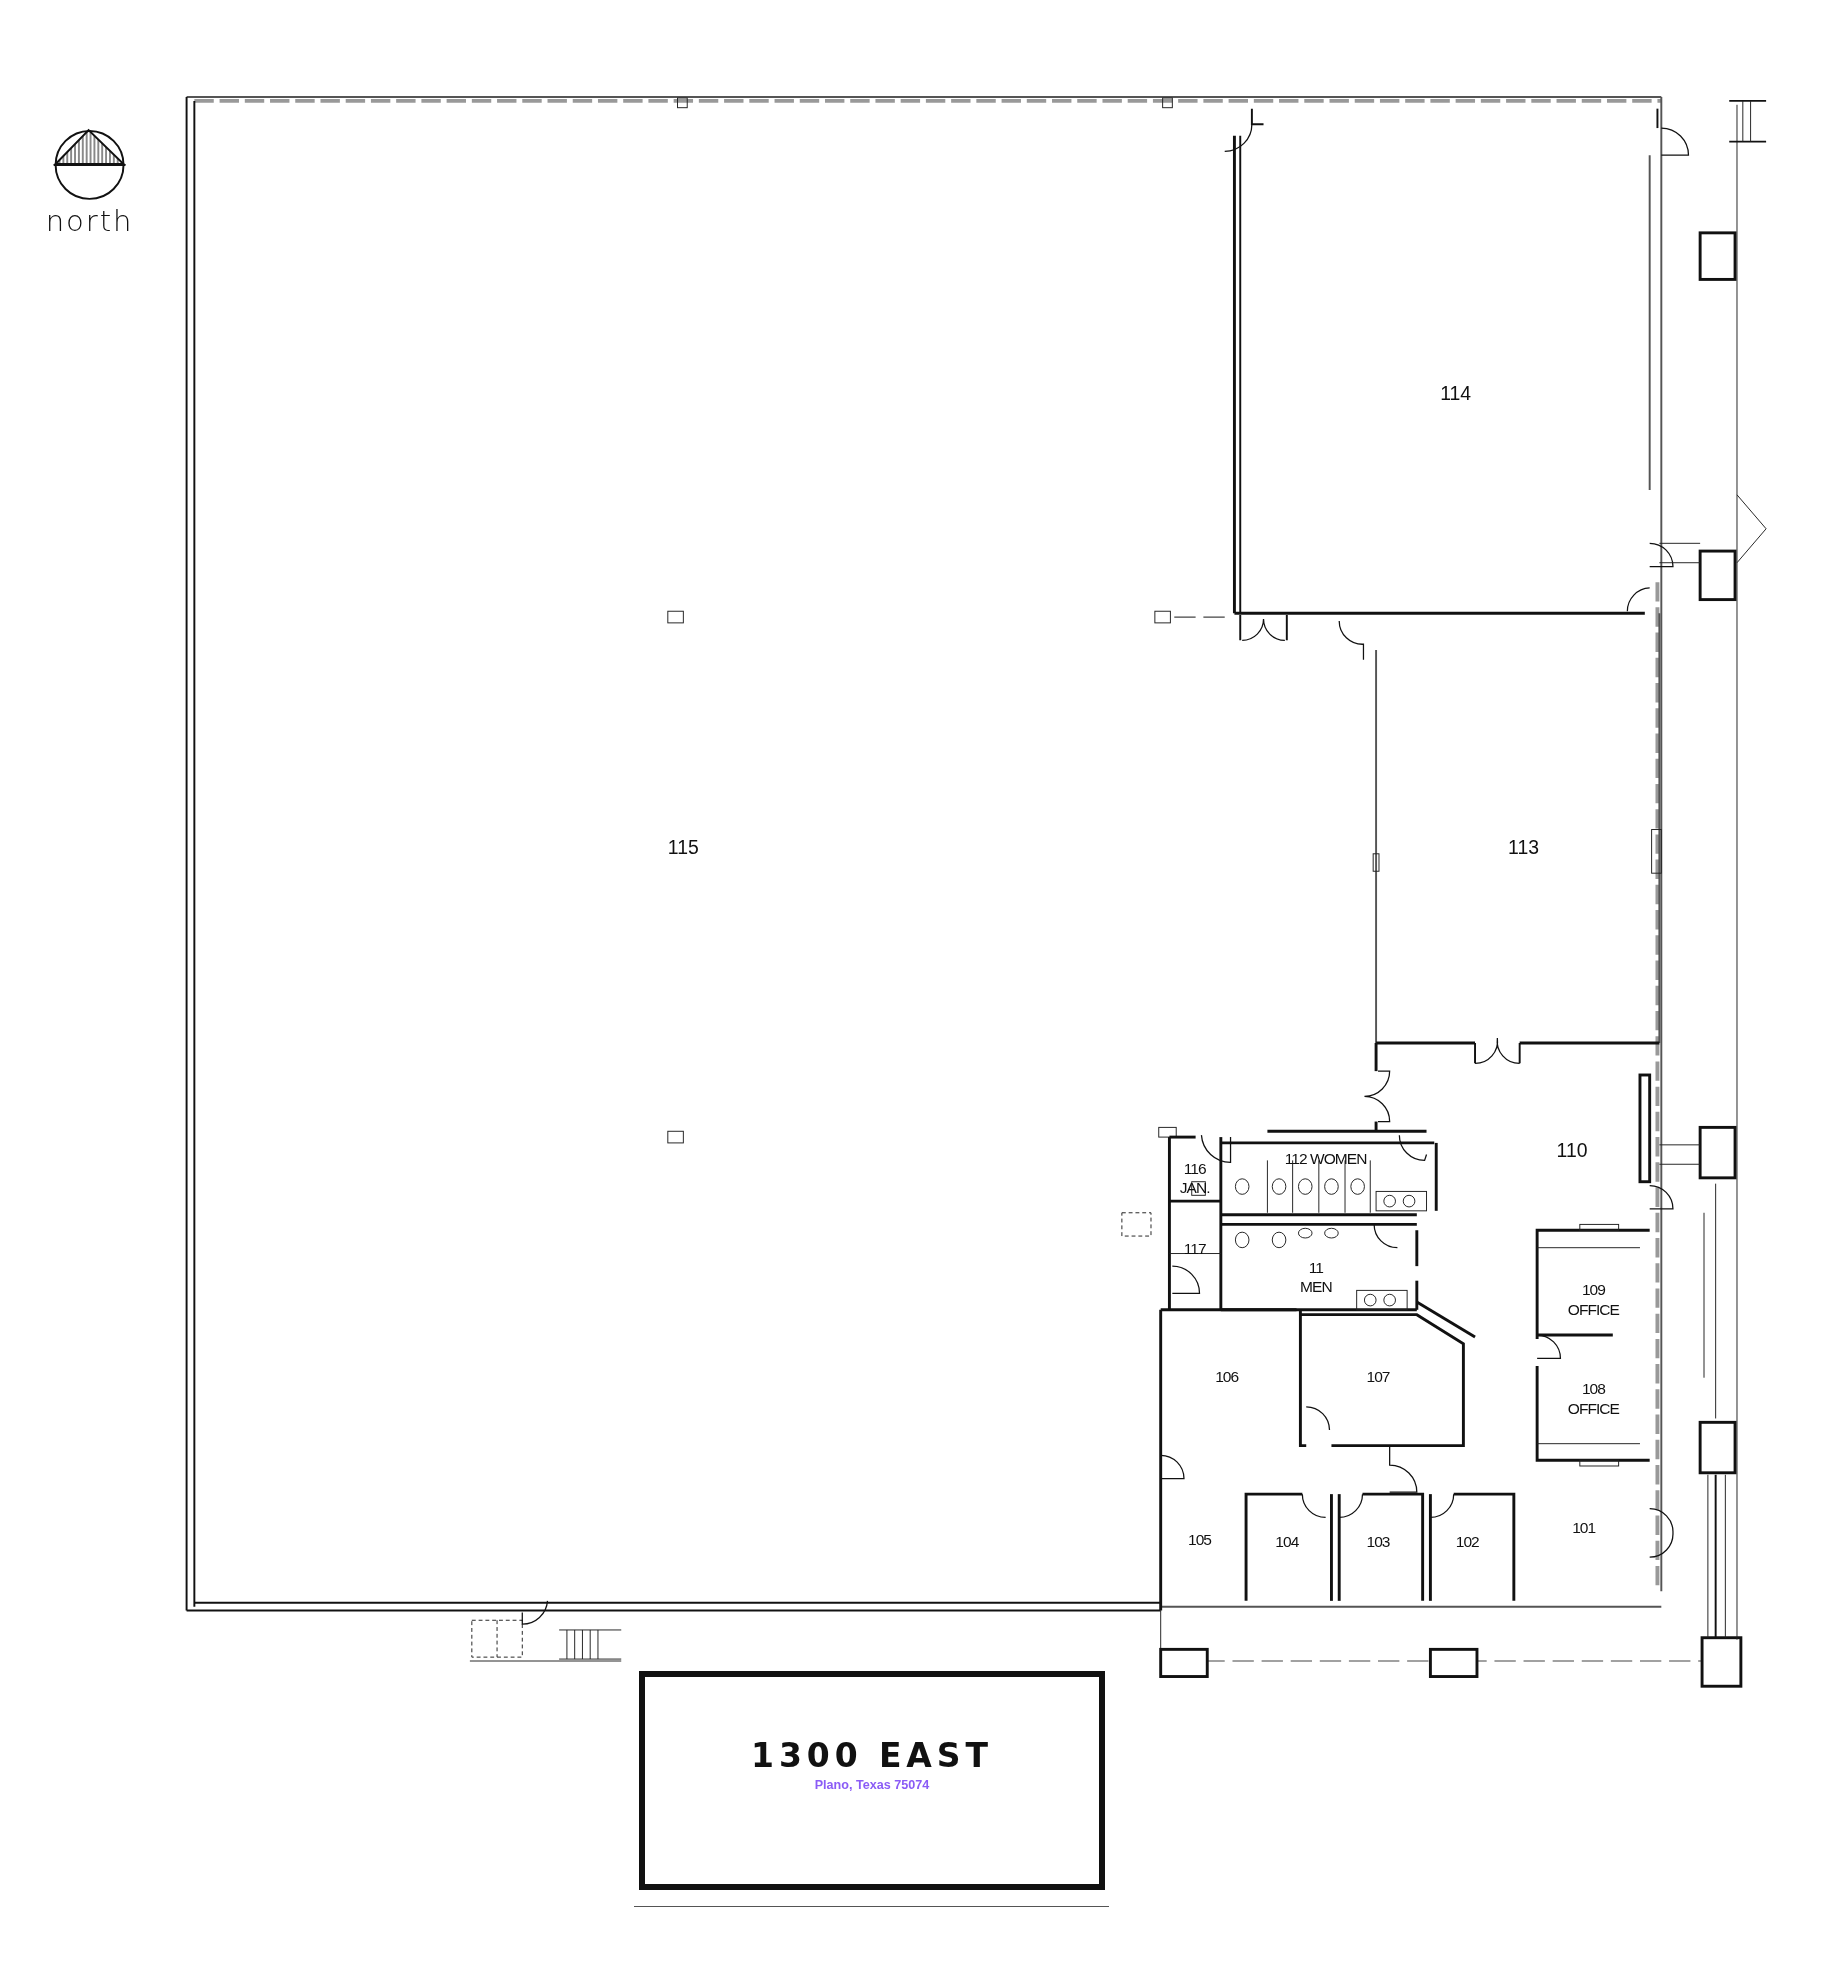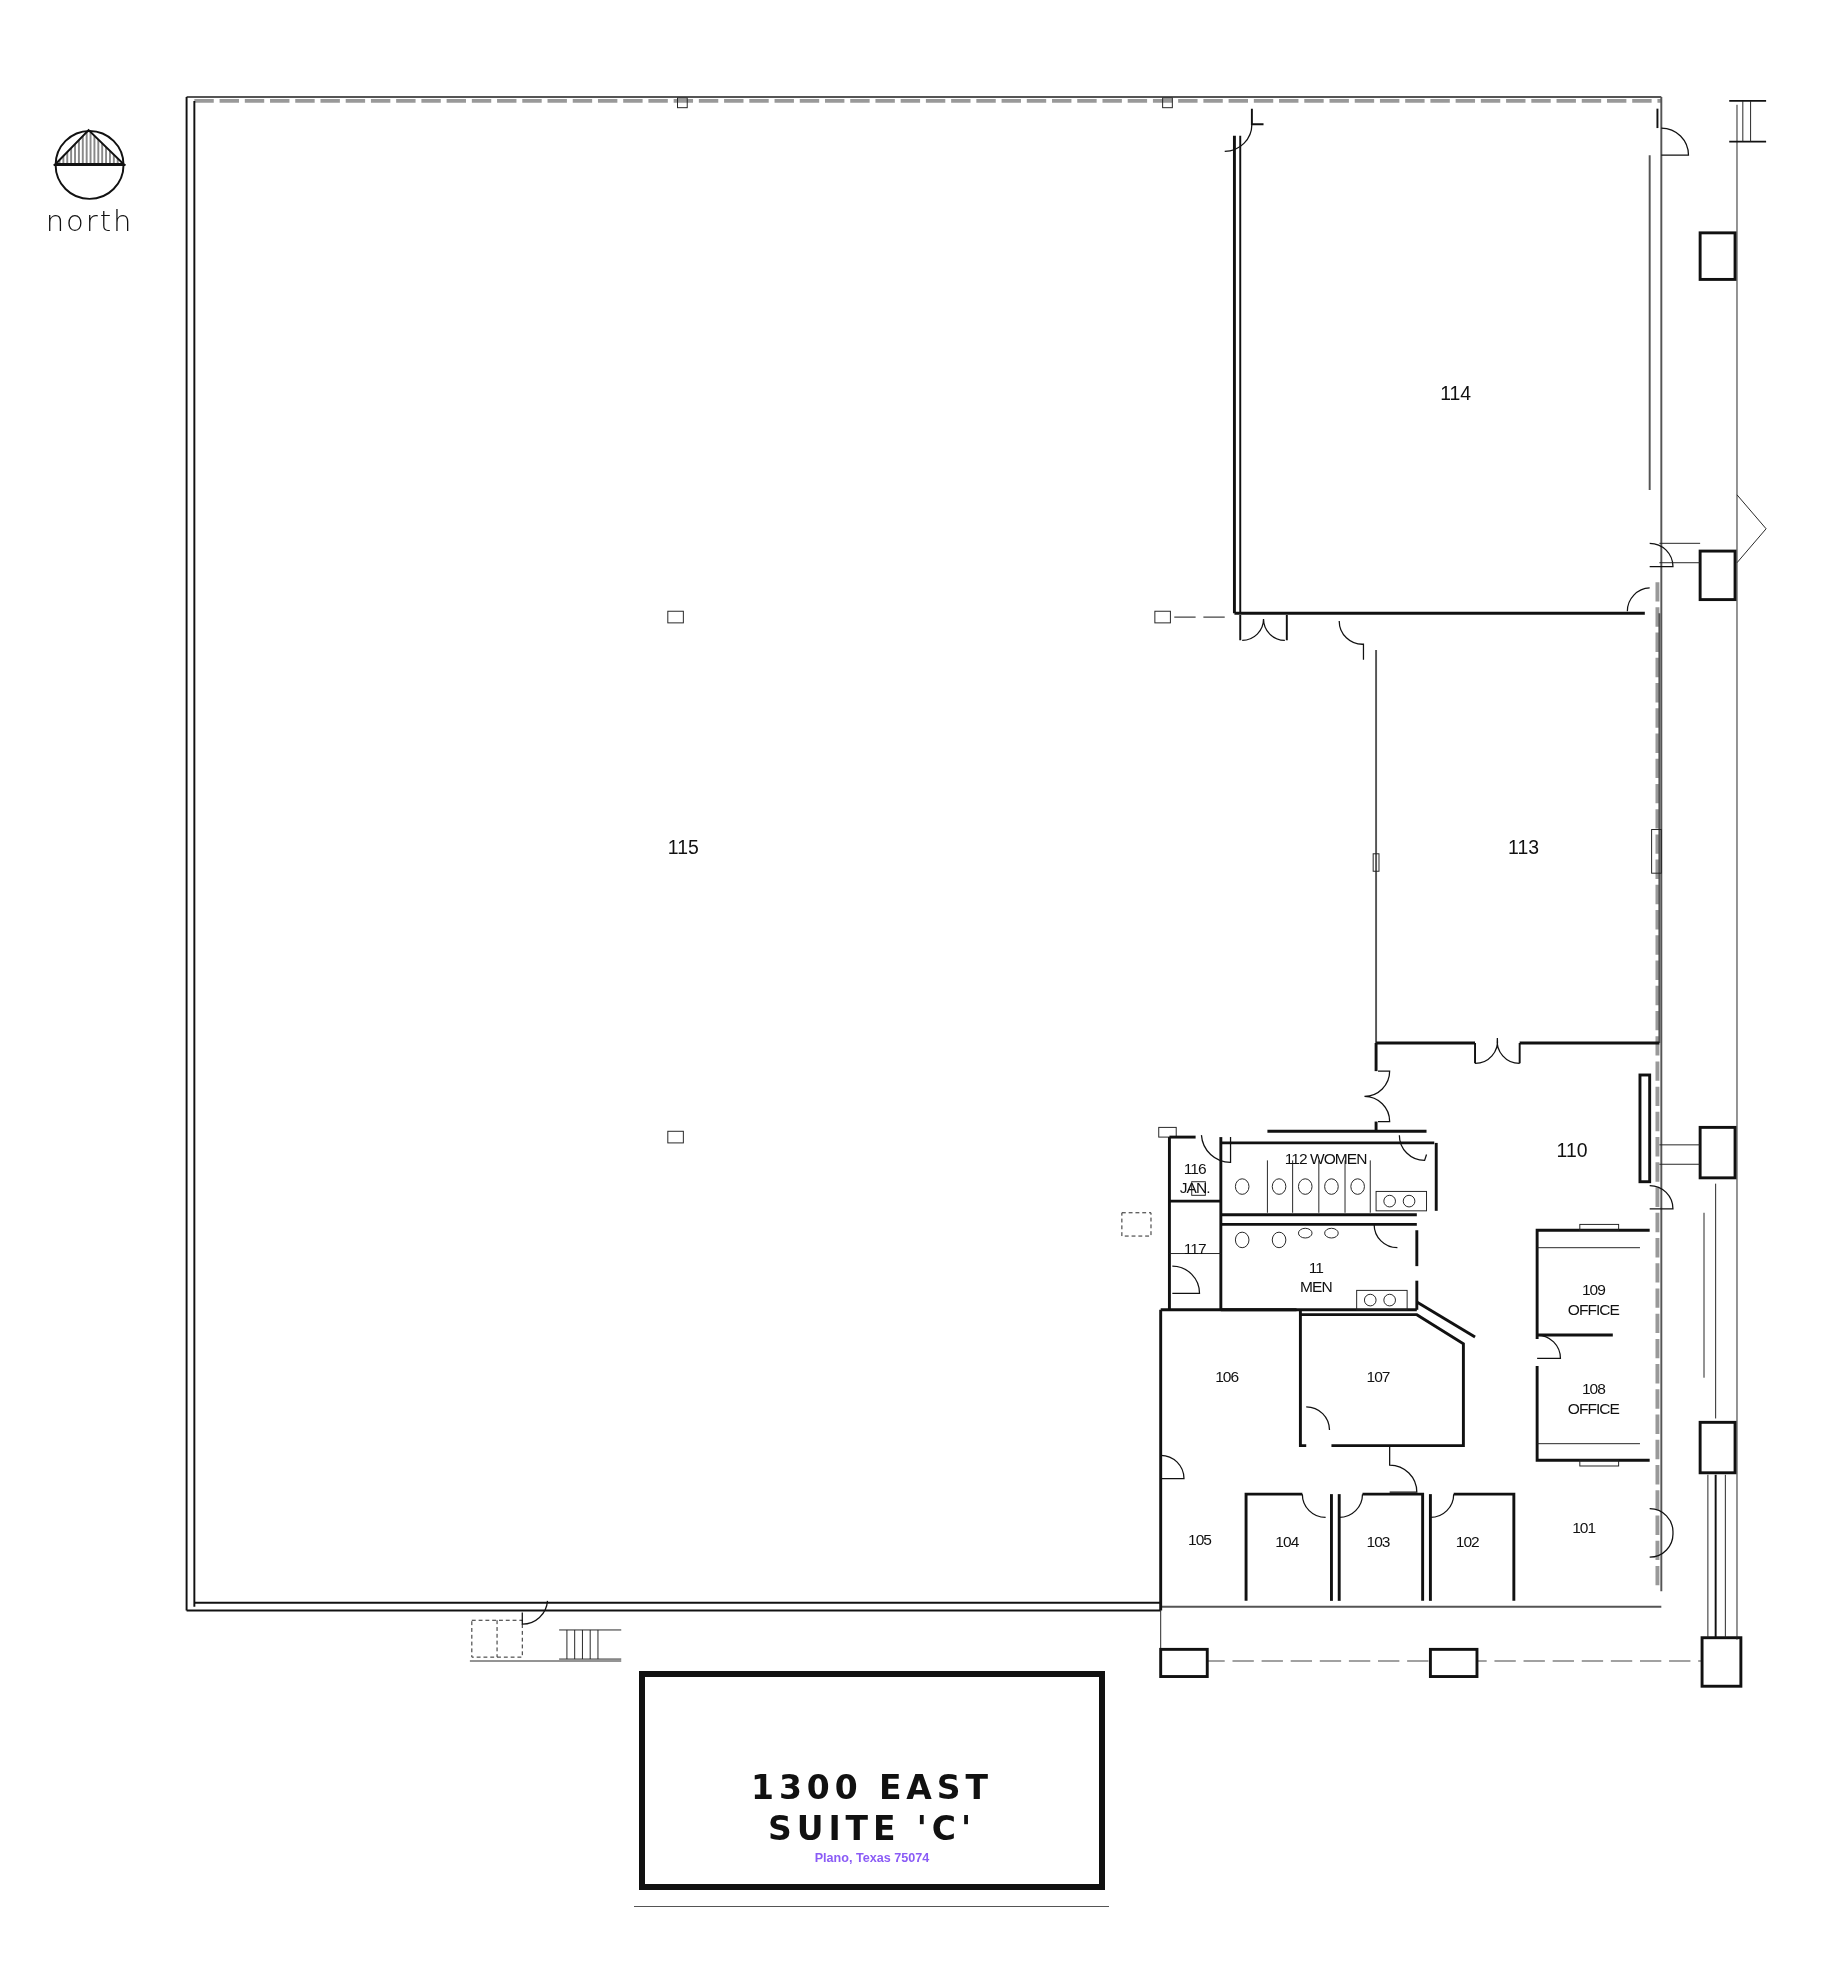--- a/index.html
+++ b/index.html
@@ -12,21 +12,21 @@
   .extd { fill:none; stroke:#999; stroke-width:4; stroke-dasharray:20 6; }
   .dash { fill:none; stroke:#444; stroke-width:1.2; stroke-dasharray:22 8; }
   .swing { fill:none; stroke:#111; stroke-width:1.3; }
   .col { fill:#fff; stroke:#111; stroke-width:3; }
   .room-num { font-family:"Liberation Sans", sans-serif; font-size:20px; fill:#111; text-anchor:middle; }
   .room-num-sm { font-family:"Liberation Sans", sans-serif; font-size:16px; fill:#111; text-anchor:middle; letter-spacing:-1px; }
   .north-label { font-family:"DejaVu Sans", sans-serif; font-size:30px; fill:#111; text-anchor:middle; font-weight:300; letter-spacing:2px; }
 
   .title-block { position:absolute; left:639px; top:1671px; width:466px; height:219px; border:6.8px solid #111; box-sizing:border-box; background:#fff; text-align:center; }
   .title-line { font-family:"DejaVu Sans", sans-serif; font-weight:bold; color:#111; letter-spacing:4.9px; line-height:41px; font-size:33px; }
-  .title-line.first { margin-top:90px; }
+  .title-line.first { margin-top:58px; }
   .title-sub { font-family:"Liberation Sans", sans-serif; font-weight:bold; font-size:12.6px; color:#8b5cf6; margin-top:2px; }
   .title-underline { position:absolute; left:634px; top:1906px; width:475px; height:1px; background:#555; }
 </style>
 </head>
 <body>
 
 <svg class="plan" viewBox="0 0 1901 2048" xmlns="http://www.w3.org/2000/svg">
 
   <g>
     <circle cx="92" cy="170" r="35" fill="none" stroke="#111" stroke-width="2"></circle>
@@ -257,17 +257,16 @@
   <text class="room-num-sm" x="1420" y="1424">107</text>
   <text class="room-num-sm" x="1236" y="1592">105</text>
   <text class="room-num-sm" x="1326" y="1594">104</text>
   <text class="room-num-sm" x="1420" y="1594">103</text>
   <text class="room-num-sm" x="1512" y="1594">102</text>
   <text class="room-num-sm" x="1632" y="1580">101</text>
 </svg>
 
 <div class="title-block">
   <div class="title-line first">1300 EAST</div>
-  <div class="title-line">SUITE 'C'</div>
   <div class="title-sub">Plano, Texas 75074</div>
 </div>
 <div class="title-underline"></div>
 
 
 </body></html>

